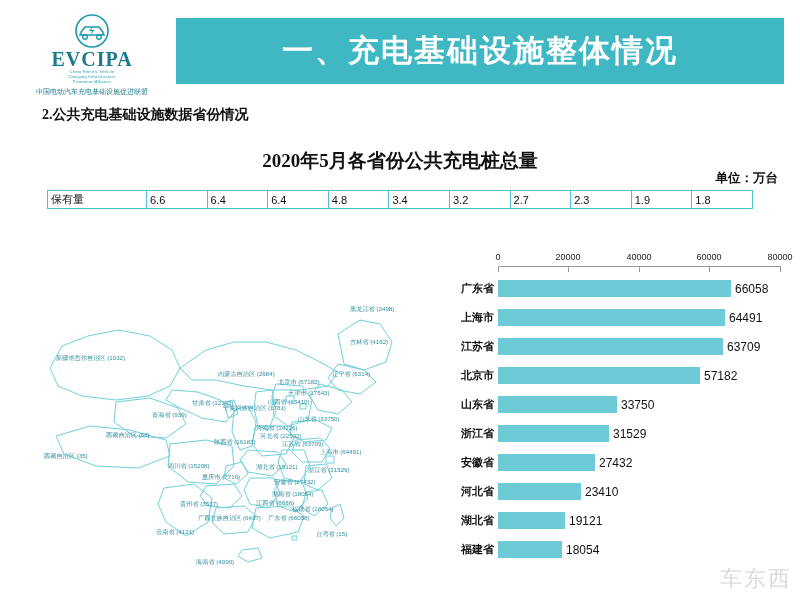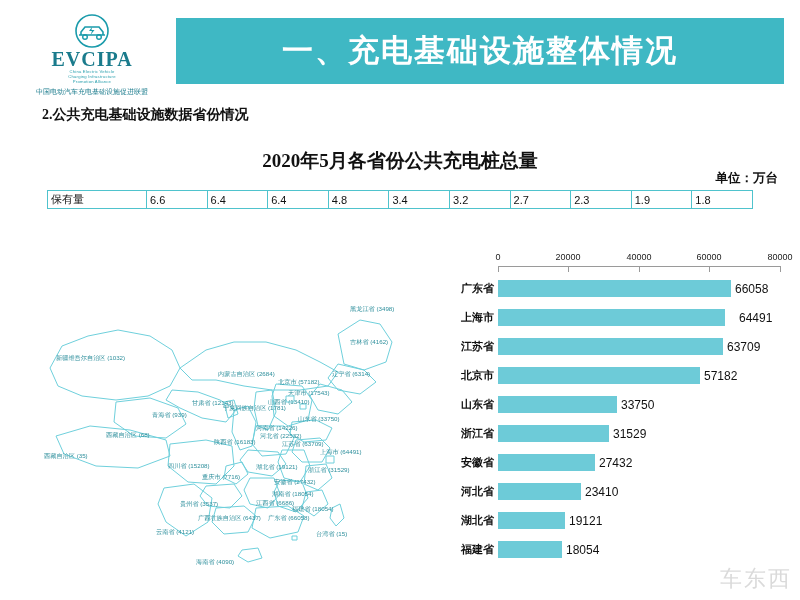--- a/index.html
+++ b/index.html
@@ -403,21 +403,21 @@
     <div class="gridline" style="left:340px;"></div>
 
     <div class="bar-row" style="top:26px;">
       <div class="bar-cat">广东省</div>
       <div class="bar" style="width:233px;"></div>
       <div class="bar-val" style="left:295px;">66058</div>
     </div>
     <div class="bar-row" style="top:55px;">
       <div class="bar-cat">上海市</div>
       <div class="bar" style="width:227px;"></div>
-      <div class="bar-val" style="left:299px;">64491</div>
+      <div class="bar-val" style="left:289px;">64491</div>
     </div>
     <div class="bar-row" style="top:84px;">
       <div class="bar-cat">江苏省</div>
       <div class="bar" style="width:225px;"></div>
       <div class="bar-val" style="left:287px;">63709</div>
     </div>
     <div class="bar-row" style="top:113px;">
       <div class="bar-cat">北京市</div>
       <div class="bar" style="width:202px;"></div>
       <div class="bar-val" style="left:264px;">57182</div>

